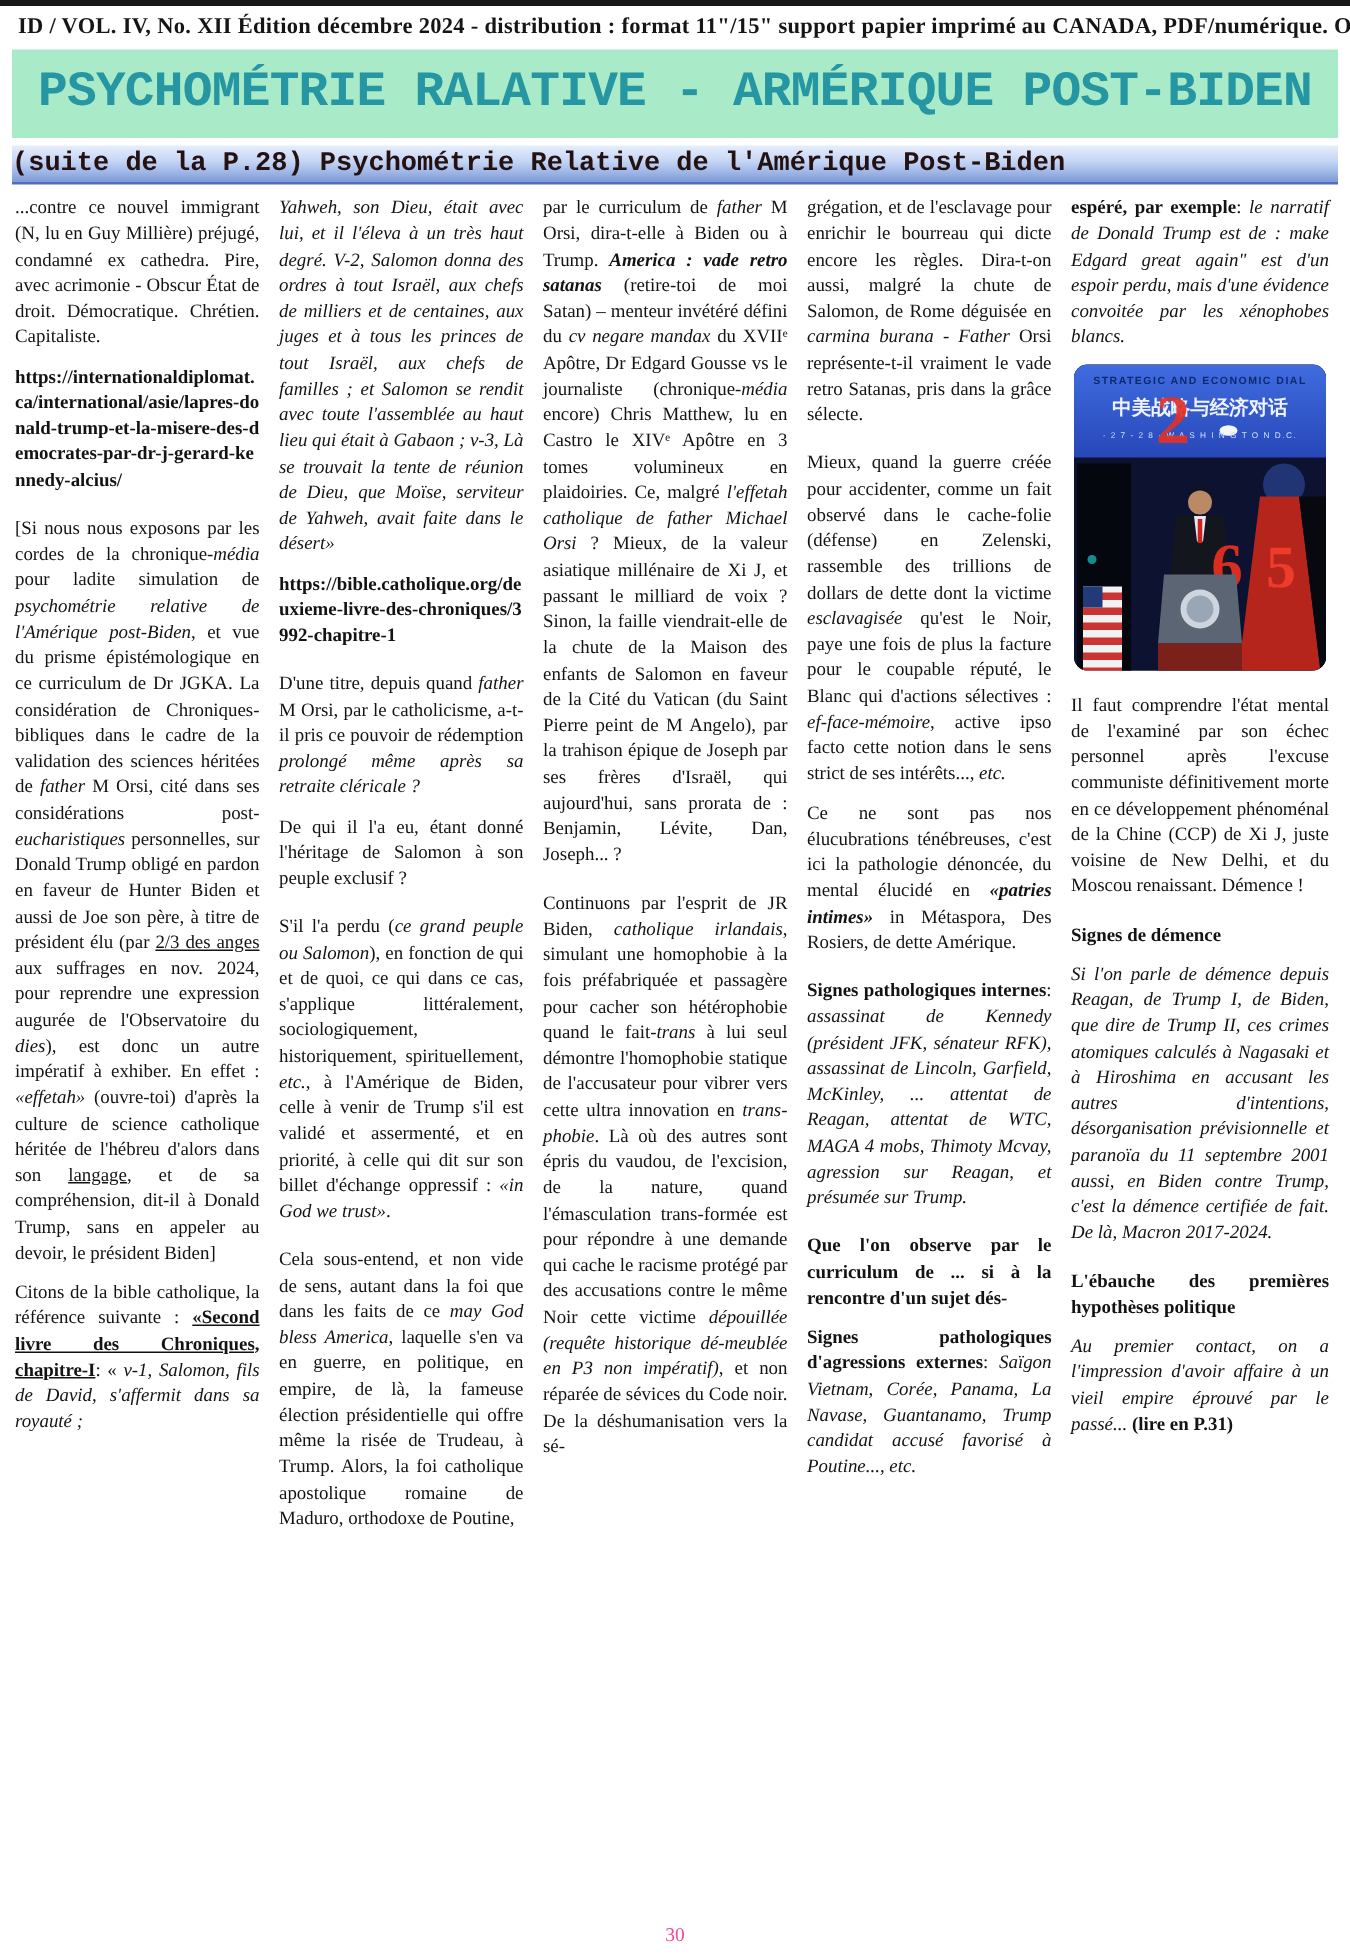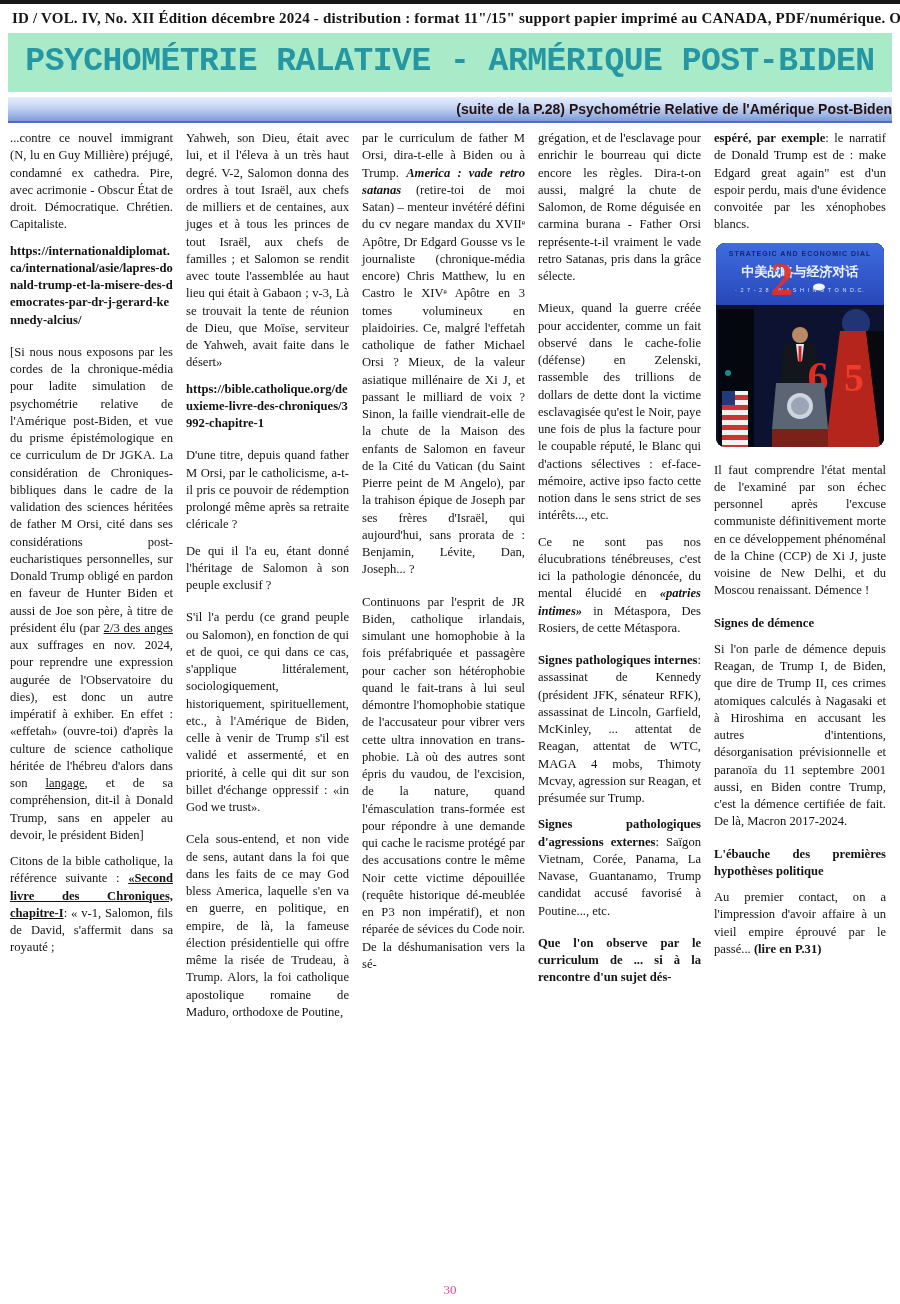--- a/index.html
+++ b/index.html
@@ -14,37 +14,37 @@
   }
   .title-banner{
     margin:2px 8px 0;background:#a9ebc9;text-align:center;
     padding:10px 4px 12px;
   }
   .title-banner h1{
     margin:0;font-family:Liberation Mono, monospace;font-weight:700;
     font-size:33px;letter-spacing:-.5px;color:#2596a2;
   }
   .subtitle-bar{
-    margin:5px 8px 0;height:24px;line-height:24px;text-align:right;
+    margin:5px 8px 0;height:24px;line-height:24px;text-align:left;
     background:linear-gradient(#e6eefc 0%,#c3d4f4 45%,#7e9bd9 100%);
     border-bottom:2px solid #4f6fbc;
-    font-family:Liberation Sans, sans-serif;font-weight:700;font-size:14px;
+    font-family:Liberation Mono, monospace;font-weight:700;font-size:18px;
     color:#241111;
   }
   .cols{
     display:flex;gap:13px;padding:7px 10px 0;align-items:flex-start;
   }
   .col{width:163px;flex:0 0 auto;}
   .col:last-child{width:172px;}
   .para{
     margin:0 0 9px;font-size:12.6px;line-height:1.37;text-align:justify;
     text-justify:inter-word;
   }
   .para.sp{margin-top:15px;}
-  .it{}
+  .it{font-style:italic;}
   .bd{font-weight:700;}
   .bdit{font-weight:700;font-style:italic;}
   .ul{text-decoration:underline;}
   .link{
     font-weight:700;color:#131313;
     word-break:break-all;cursor:pointer;
   }
   .photo-box{
     width:168px;height:204px;border-radius:9px;overflow:hidden;
     margin:3px auto 4px;display:block;background:#0d1230;
@@ -80,24 +80,24 @@
       <p class="para sp"><span class="">S'il l'a perdu (</span><span class="it">ce grand peuple ou Salomon</span><span class="">), en fonction de qui et de quoi, ce qui dans ce cas, s'applique littéralement, sociologiquement, historiquement, spirituellement, </span><span class="it">etc.</span><span class="">, à l'Amérique de Biden, celle à venir de Trump s'il est validé et assermenté, et en priorité, à celle qui dit sur son billet d'échange oppressif : </span><span class="it">«in God we trust»</span><span class="">.</span></p>
       <p class="para sp"><span class="">Cela sous-entend, et non vide de sens, autant dans la foi que dans les faits de ce </span><span class="it">may God bless America</span><span class="">, laquelle s'en va en guerre, en politique, en empire, de là, la fameuse élection présidentielle qui offre même la risée de Trudeau, à Trump. Alors, la foi catholique apostolique romaine de Maduro, orthodoxe de Poutine,</span></p>
     </div>
     <div class="col">
       <p class="para"><span class="">par le curriculum de </span><span class="it">father</span><span class=""> M Orsi, dira-t-elle à Biden ou à Trump. </span><span class="bdit">America : vade retro satanas</span><span class=""> (retire-toi de moi Satan) – menteur invétéré défini du </span><span class="it">cv negare mandax</span><span class=""> du XVIIᵉ Apôtre, Dr Edgard Gousse vs le journaliste (chronique-</span><span class="it">média</span><span class=""> encore) Chris Matthew, lu en Castro le XIVᵉ Apôtre en 3 tomes volumineux en plaidoiries. Ce, malgré </span><span class="it">l'effetah catholique de father Michael Orsi</span><span class=""> ? Mieux, de la valeur asiatique millénaire de Xi J, et passant le milliard de voix ? Sinon, la faille viendrait-elle de la chute de la Maison des enfants de Salomon en faveur de la Cité du Vatican (du Saint Pierre peint de M Angelo), par la trahison épique de Joseph par ses frères d'Israël, qui aujourd'hui, sans prorata de : Benjamin, Lévite, Dan, Joseph... ?</span></p>
       <p class="para sp"><span class="">Continuons par l'esprit de JR Biden, </span><span class="it">catholique irlandais</span><span class="">, simulant une homophobie à la fois préfabriquée et passagère pour cacher son hétérophobie quand le fait-</span><span class="it">trans</span><span class=""> à lui seul démontre l'homophobie statique de l'accusateur pour vibrer vers cette ultra  innovation en </span><span class="it">trans-phobie</span><span class="">. Là où des autres sont épris du vaudou, de l'excision, de la nature, quand l'émasculation trans-formée est pour répondre à une demande qui cache le racisme protégé par des accusations contre le même Noir cette victime </span><span class="it">dépouillée (requête historique dé-meublée en P3 non impératif)</span><span class="">, et non réparée de sévices du Code noir. De la déshumanisation vers la sé-</span></p>
     </div>
     <div class="col">
       <p class="para"><span class="">grégation, et de l'esclavage pour enrichir le bourreau qui dicte encore les règles. Dira-t-on aussi, malgré la chute de Salomon, de Rome déguisée en </span><span class="it">carmina burana</span><span class=""> - </span><span class="it">Father</span><span class=""> Orsi représente-t-il vraiment le vade retro Satanas, pris dans la grâce sélecte.</span></p>
       <p class="para sp"><span class="">Mieux, quand la guerre créée pour accidenter, comme un fait observé dans le cache-folie (défense) en Zelenski, rassemble des trillions de dollars de dette dont la victime </span><span class="it">esclavagisée</span><span class=""> qu'est le Noir, paye une fois de plus la facture pour le coupable réputé, le Blanc qui d'actions sélectives : </span><span class="it">ef-face-mémoire</span><span class="">, active ipso facto cette notion dans le sens strict de ses intérêts..., </span><span class="it">etc.</span></p>
-      <p class="para"><span class="">Ce ne sont pas nos élucubrations ténébreuses, c'est ici la pathologie dénoncée, du mental élucidé en </span><span class="bdit">«patries intimes»</span><span class=""> in Métaspora, Des Rosiers, de cette Métaspora.</span></p>
+      <p class="para"><span class="">Ce ne sont pas nos élucubrations ténébreuses, c'est ici la pathologie dénoncée, du mental élucidé en </span><span class="bdit">«patries intimes»</span><span class=""> in Métaspora, Des Rosiers, de dette Amérique.</span></p>
       <p class="para sp"><span class="bd">Signes pathologiques internes</span><span class="">: </span><span class="it">assassinat de Kennedy (président JFK, sénateur RFK), assassinat de Lincoln, Garfield, McKinley, ... attentat de Reagan, attentat de WTC, MAGA 4 mobs, Thimoty Mcvay, agression sur Reagan, et présumée sur Trump.</span></p>
+      <p class="para sp"><span class="bd">Que l'on observe par le curriculum de ... si à la rencontre d'un sujet dés-</span></p>
       <p class="para"><span class="bd">Signes pathologiques d'agressions externes</span><span class="">: </span><span class="it">Saïgon Vietnam, Corée, Panama, La Navase, Guantanamo, Trump candidat accusé favorisé à Poutine..., etc.</span></p>
-      <p class="para sp"><span class="bd">Que l'on observe par le curriculum de ... si à la rencontre d'un sujet dés-</span></p>
     </div>
     <div class="col">
       <p class="para"><span class="bd">espéré, par exemple</span><span class="">: </span><span class="it">le narratif de Donald Trump est de : make Edgard great again" est d'un espoir perdu, mais d'une évidence convoitée par les xénophobes blancs.</span></p>
   <div class="photo-box">
     <svg width="168" height="226" viewBox="0 0 168 226" xmlns="http://www.w3.org/2000/svg">
       <defs>
         <linearGradient id="gBlue" x1="0" y1="0" x2="0" y2="1">
           <stop offset="0" stop-color="#3f6ce0"></stop>
           <stop offset="1" stop-color="#2747b8"></stop>
         </linearGradient>

